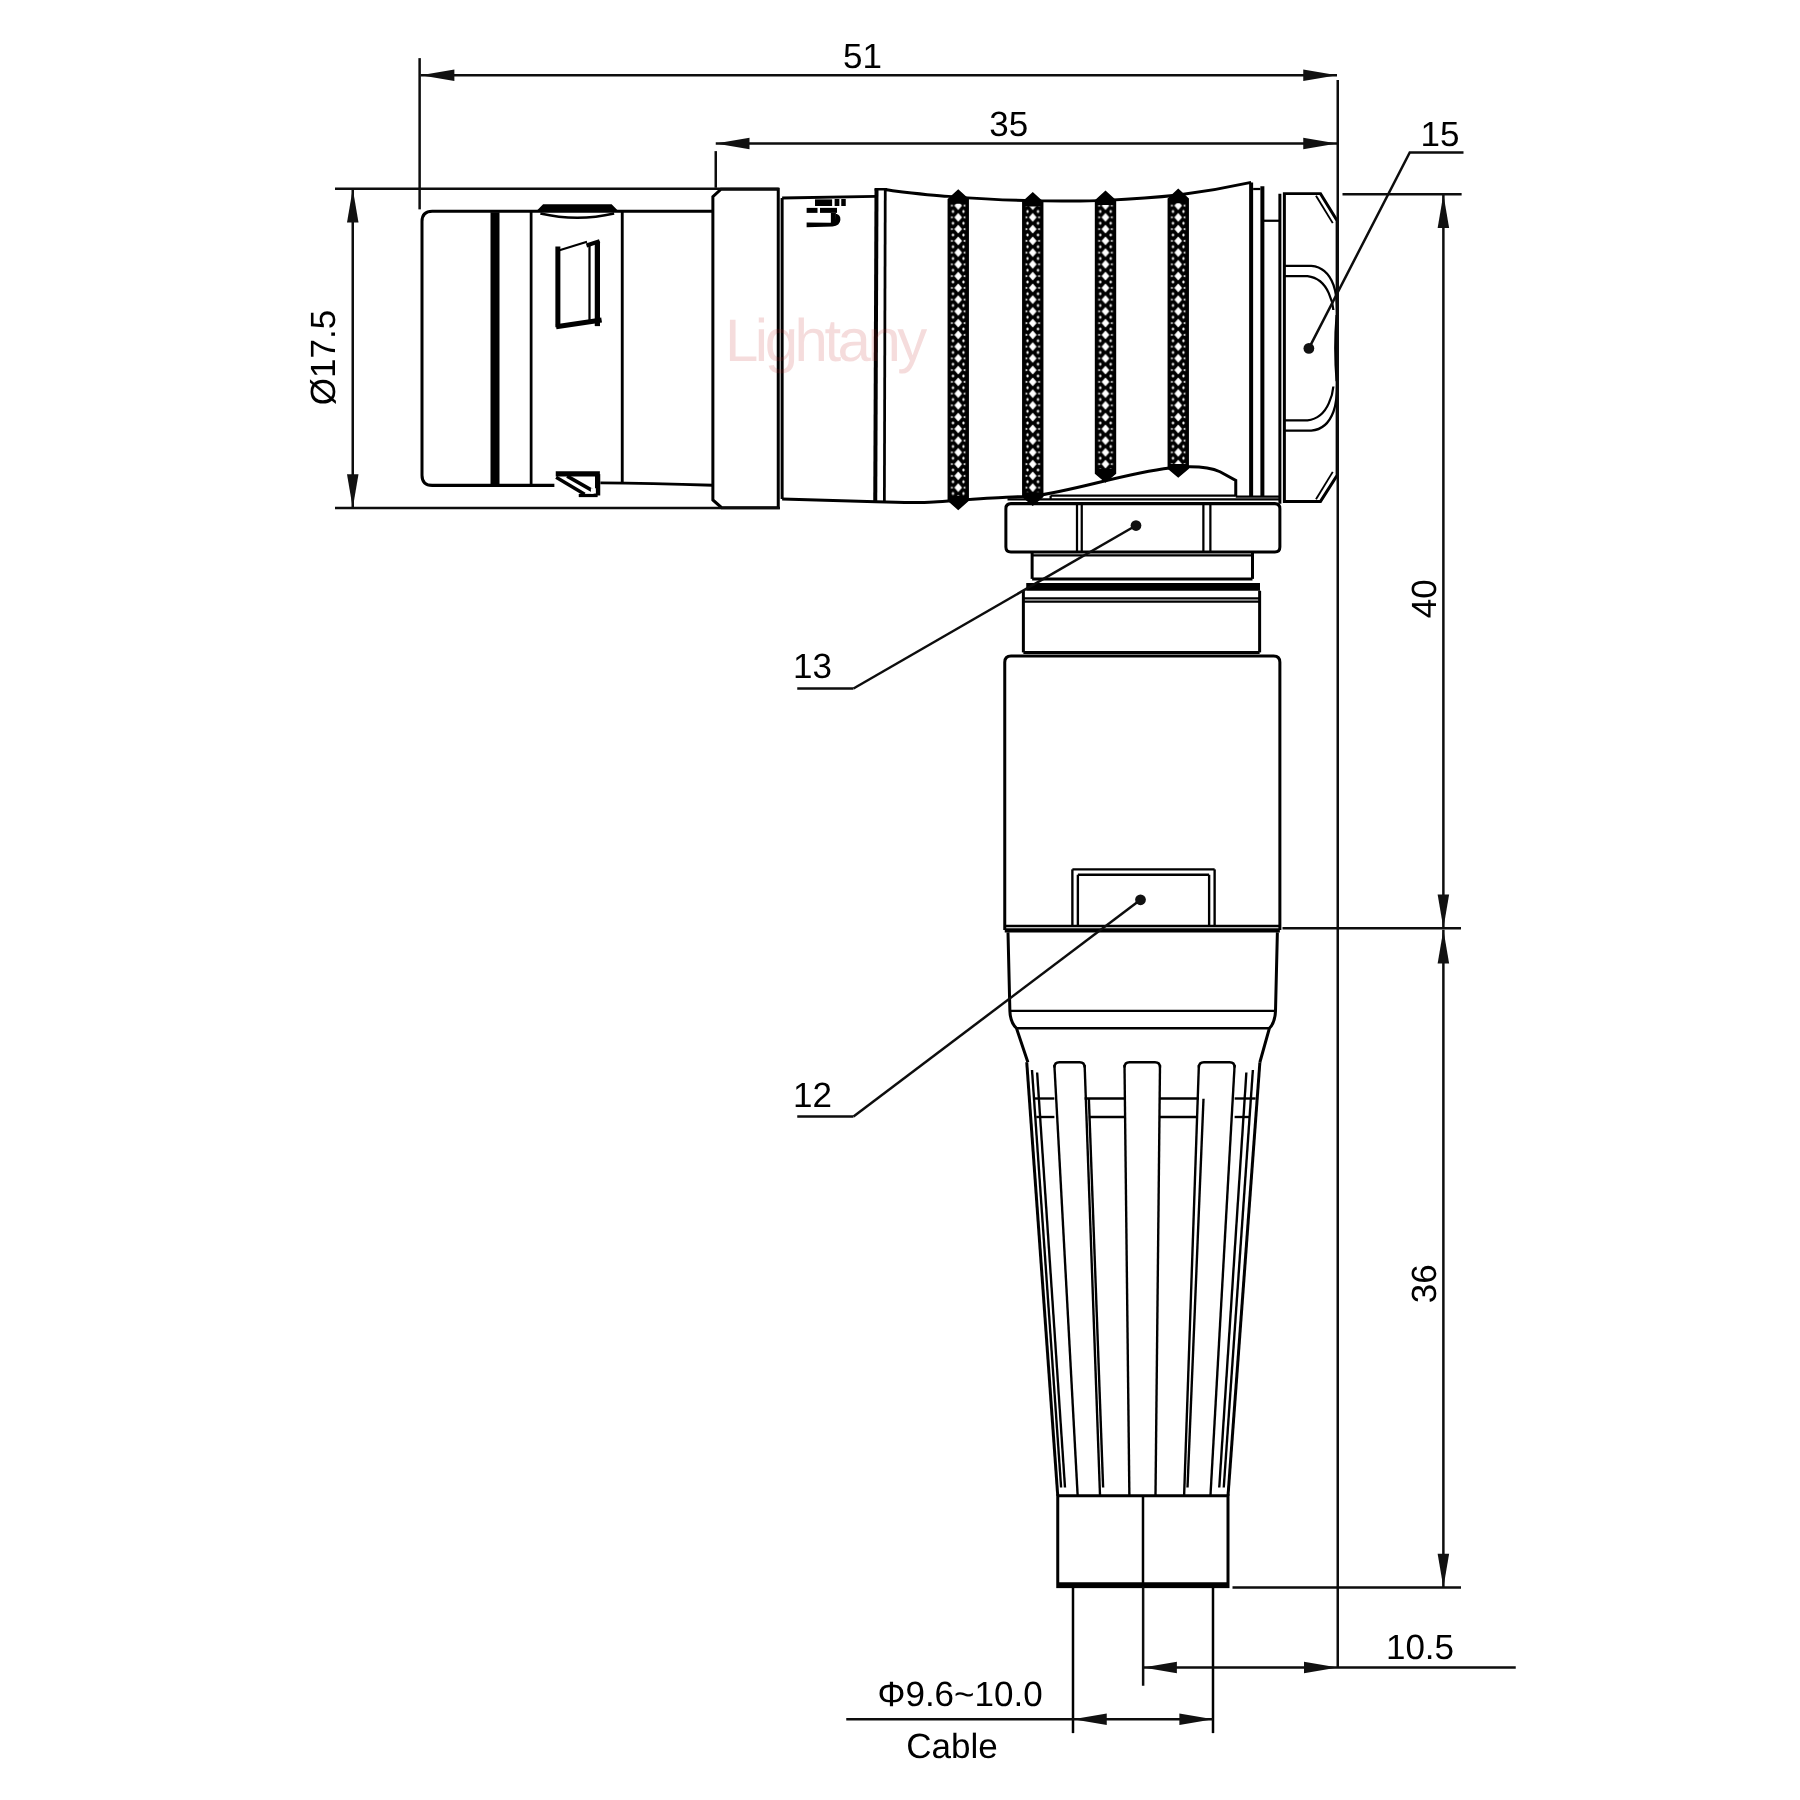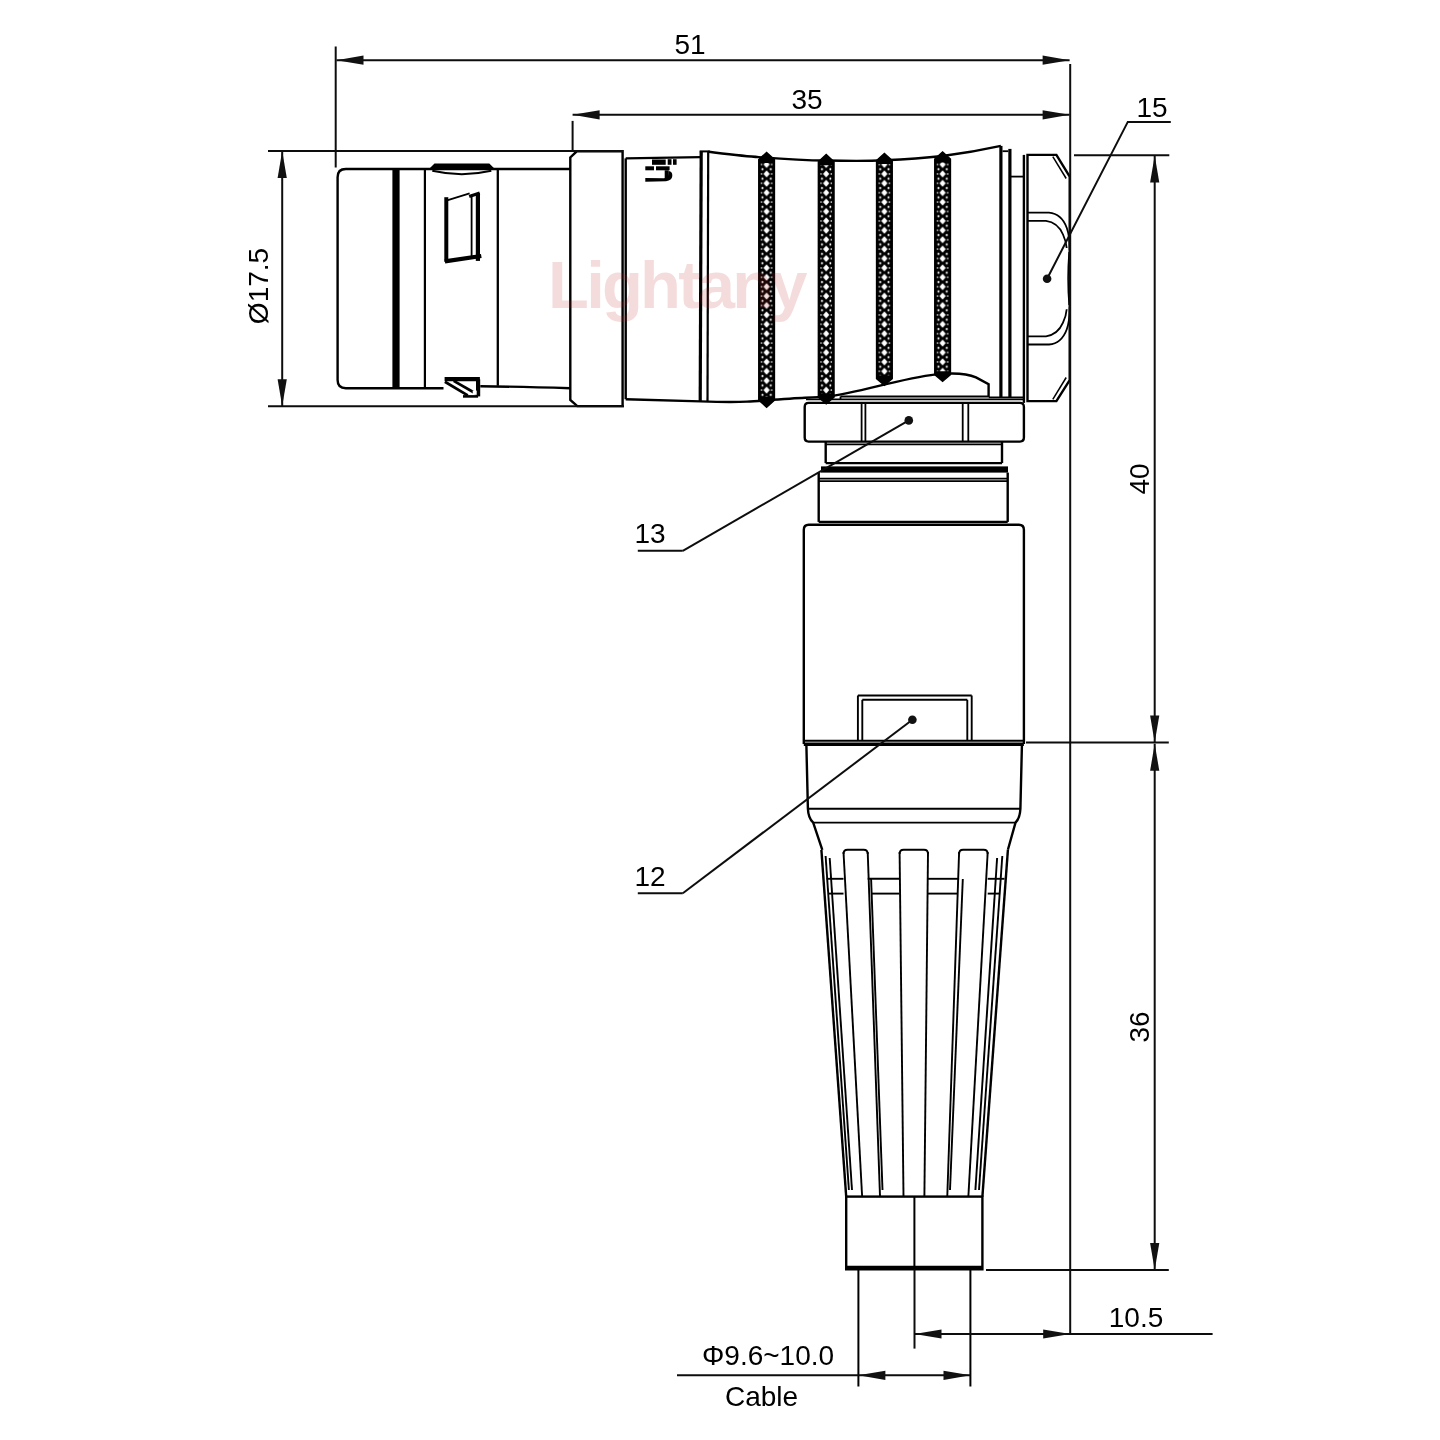--- a/index.html
+++ b/index.html
@@ -1,18 +1,18 @@
 <!DOCTYPE html>
 <html><head>
 <meta charset="utf-8">
 <style>
 html,body{margin:0;padding:0;background:#fff;}
 #page{position:relative;width:1440px;height:1440px;background:#fff;overflow:hidden;
   font-family:"Liberation Sans",sans-serif;}
-#wm{position:absolute;left:548px;top:245.5px;font-size:67px;font-weight:bold;
+#wm{position:absolute;left:580px;top:245.5px;font-size:48px;font-weight:normal;
   color:rgba(193,33,33,0.155);letter-spacing:-2.8px;white-space:nowrap;z-index:5;}
 svg{position:absolute;left:0;top:0;}
 </style>
 </head>
 <body>
 <div id="page">
 <svg width="1440" height="1440" viewBox="0 0 1440 1440">
 <defs>
 <pattern id="kn1" x="758.8" width="15.6" height="9.4" patternUnits="userSpaceOnUse">
   <rect x="0" y="0" width="15.6" height="9.4" fill="#000"></rect>

